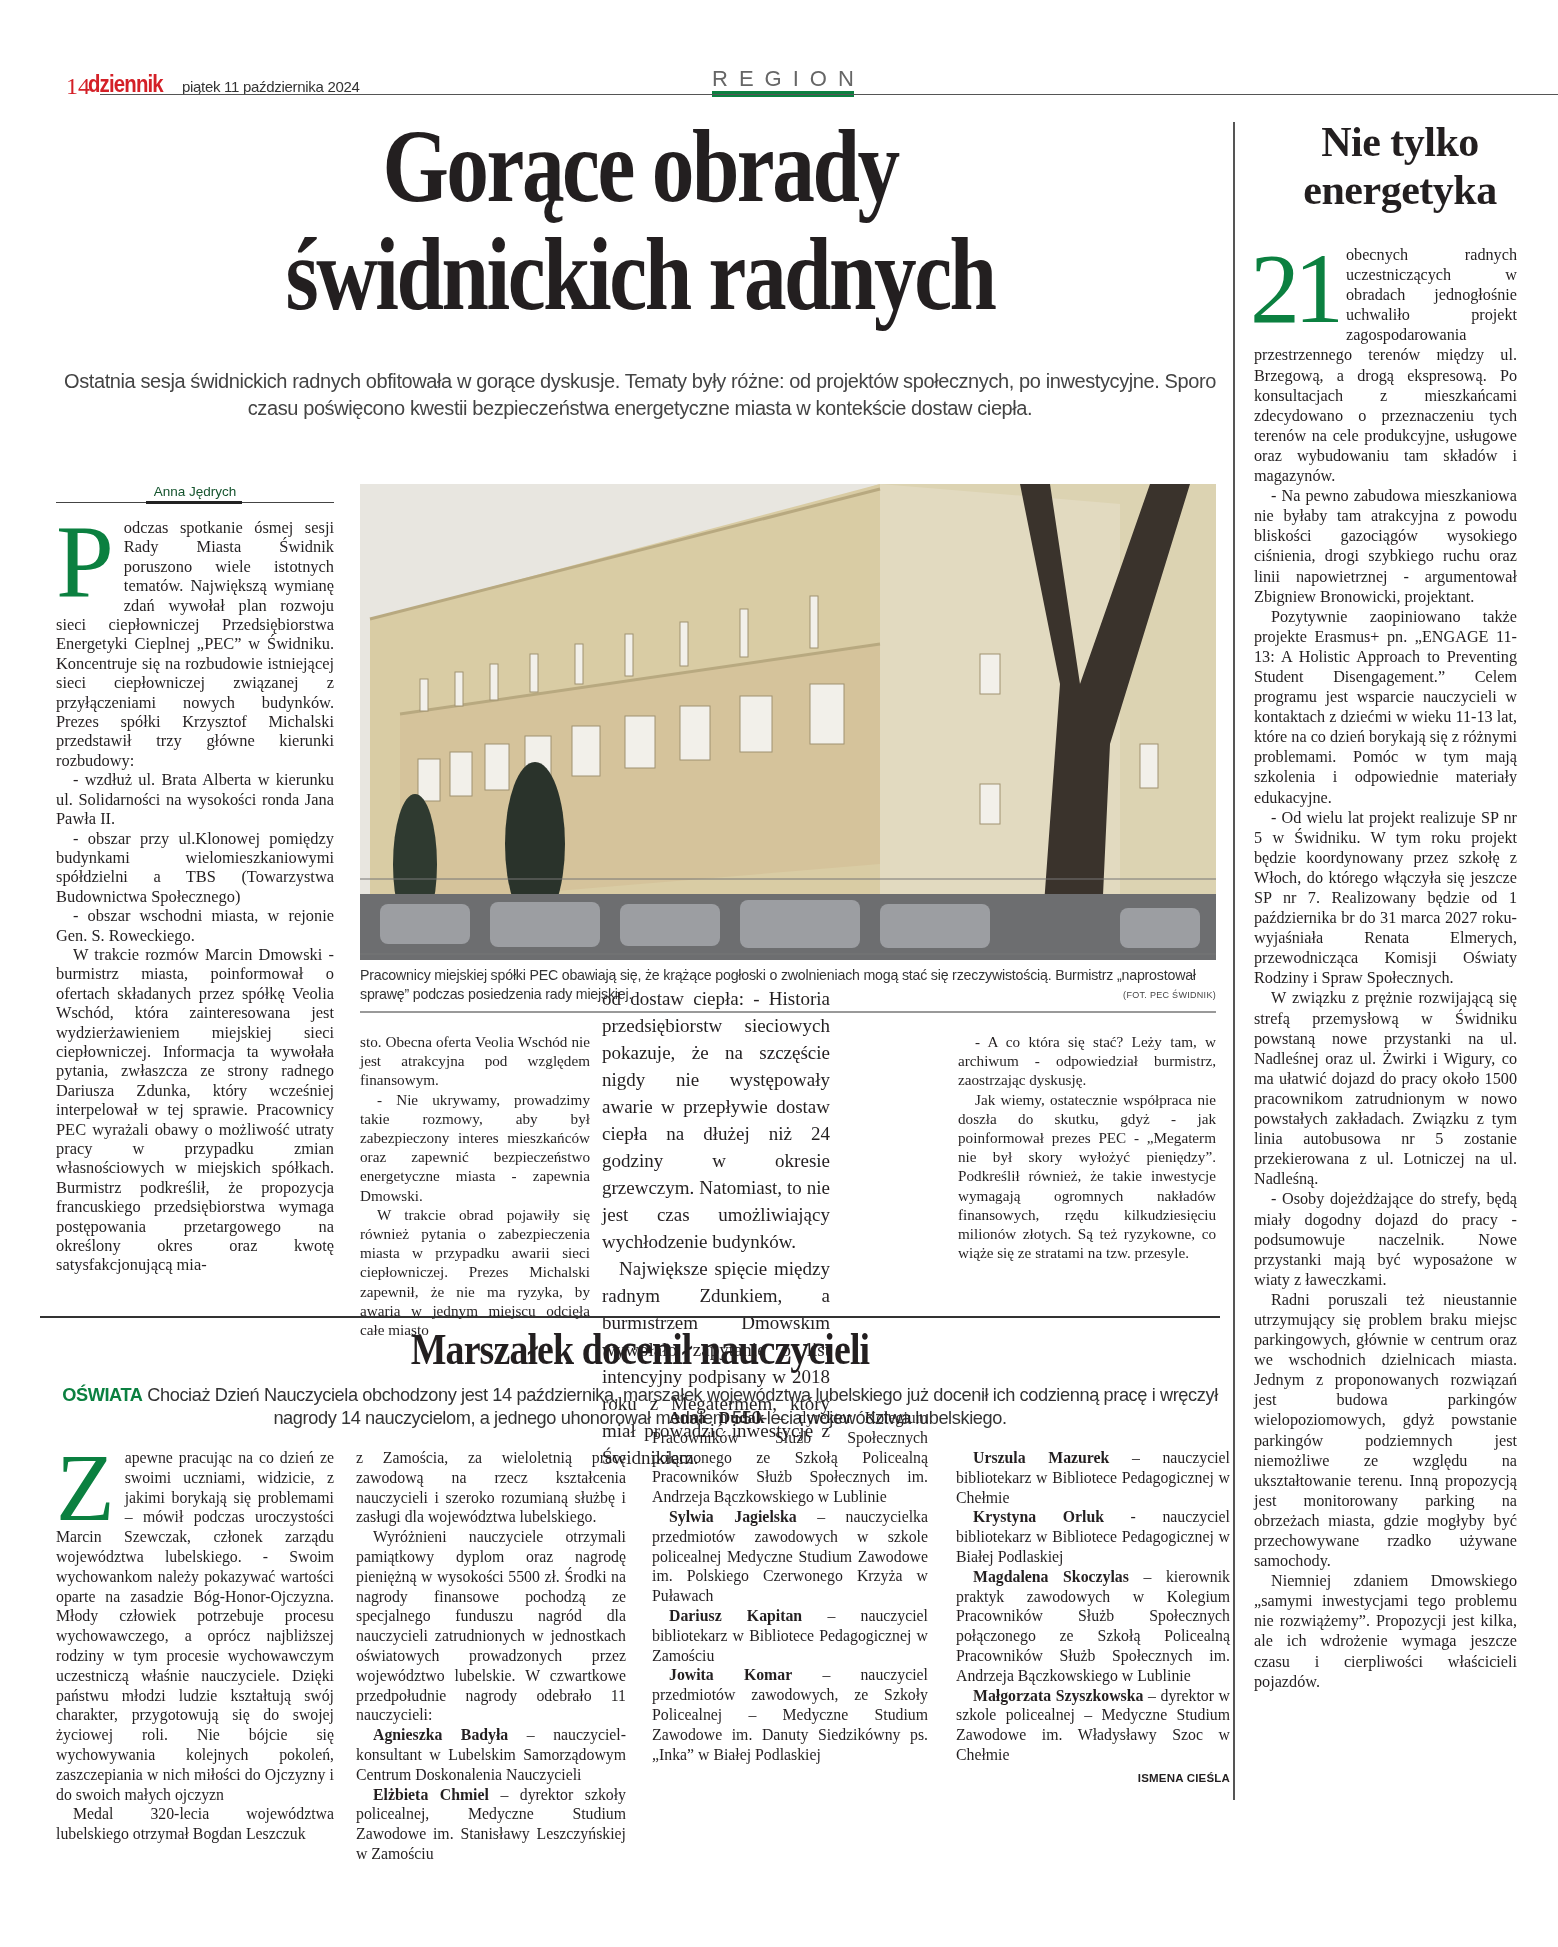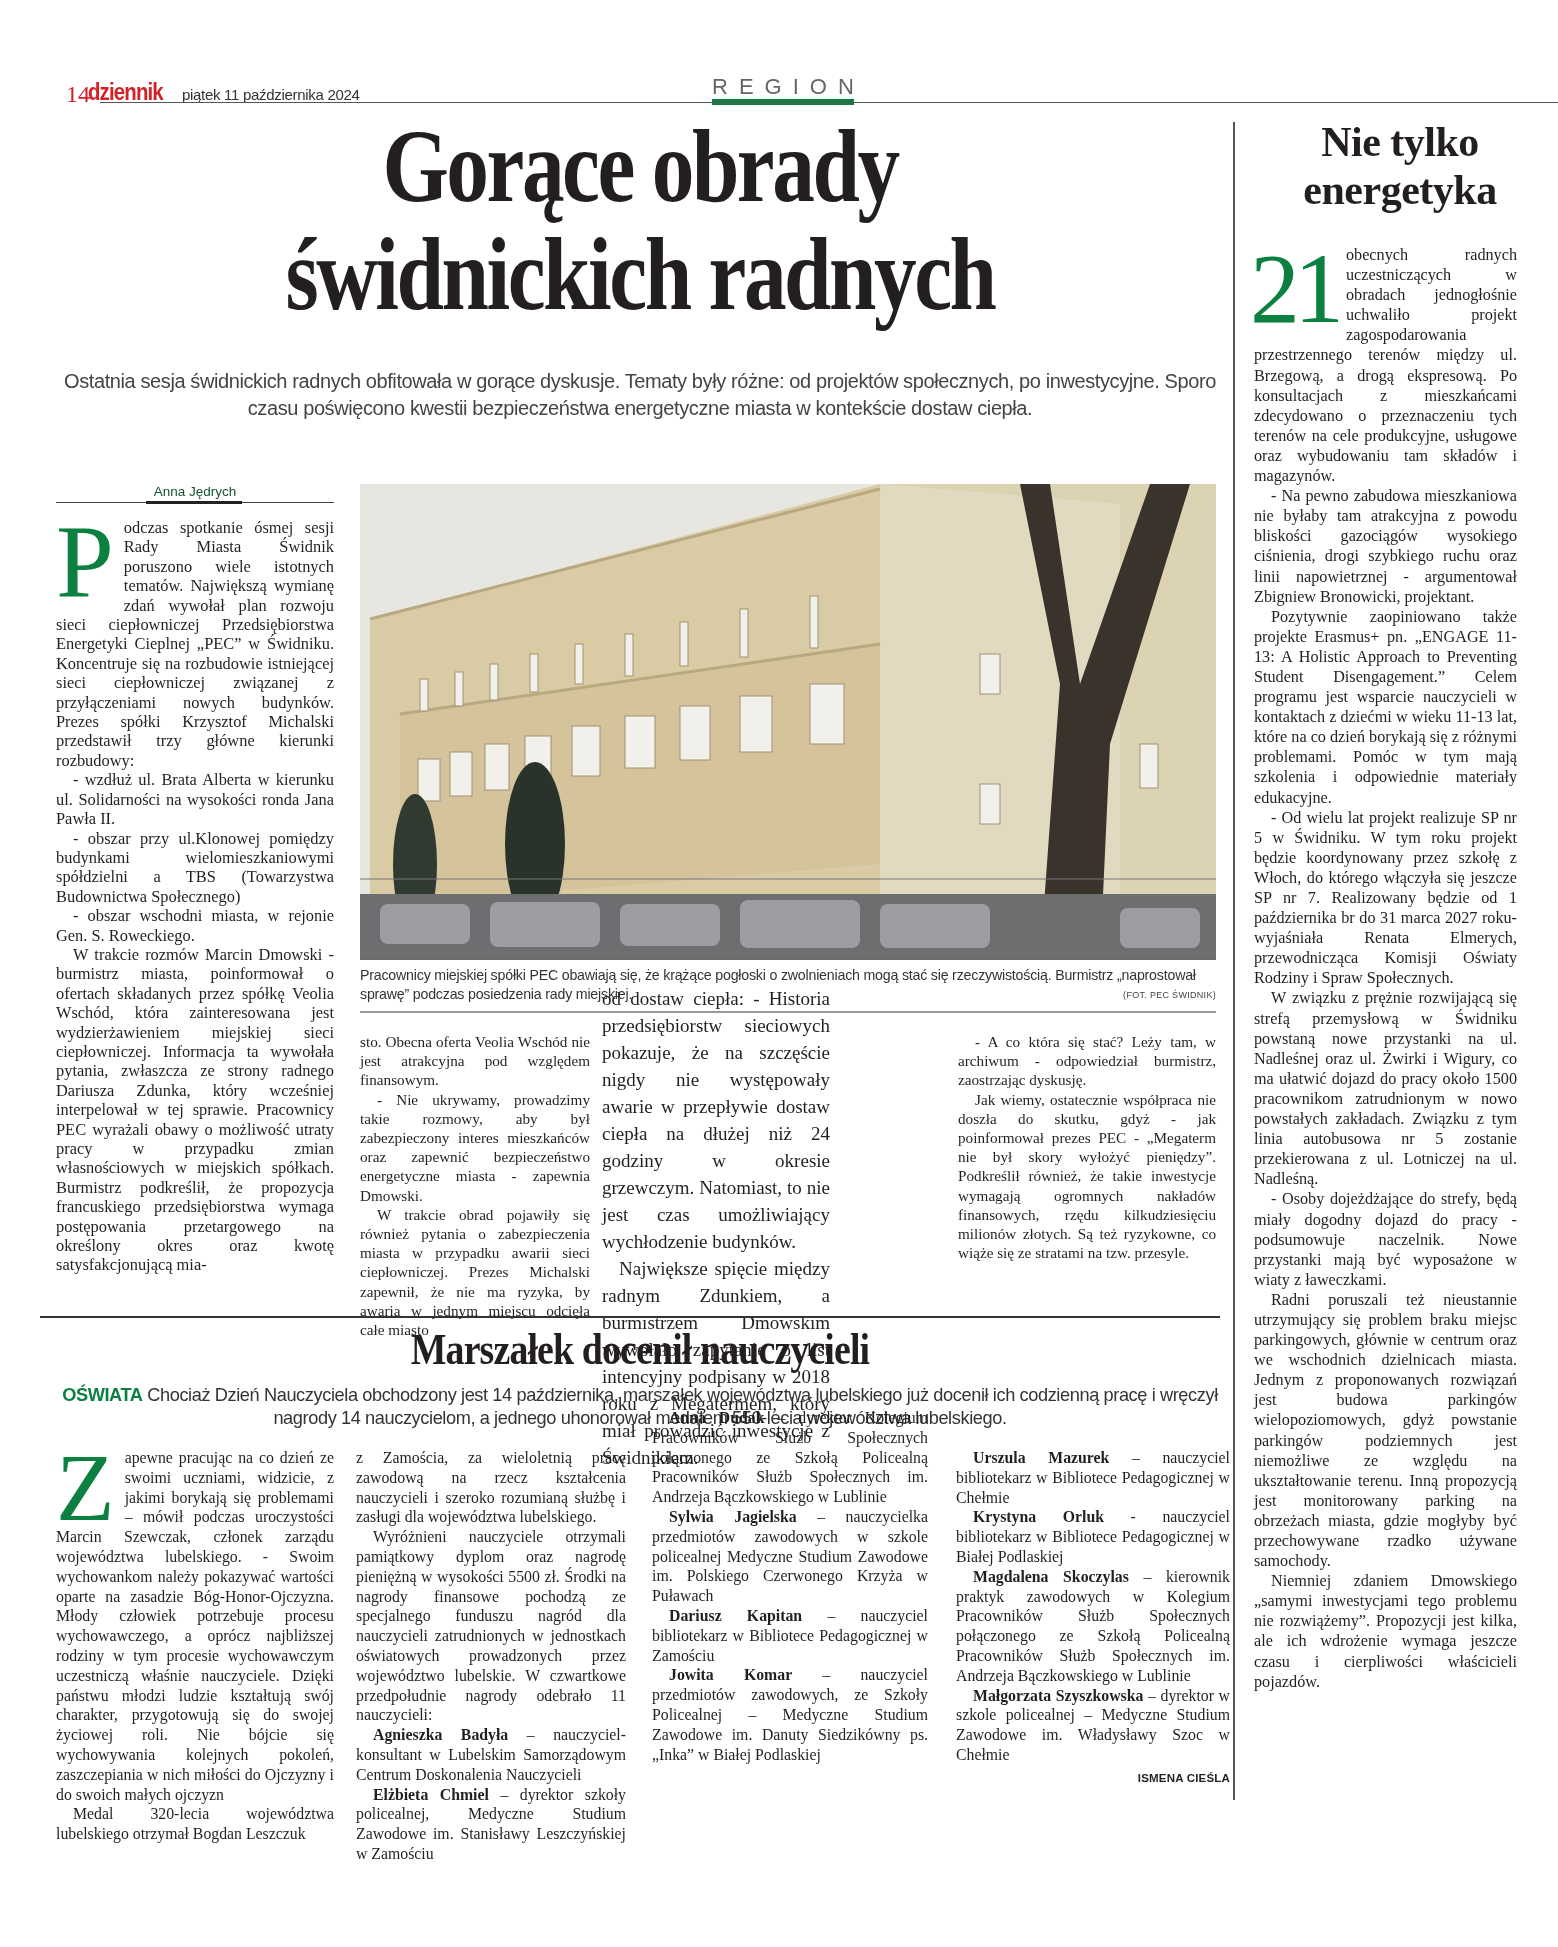--- a/index.html
+++ b/index.html
@@ -1,20 +1,20 @@
 <!DOCTYPE html>
 <html><head>
 <meta charset="utf-8">
 <style>
   * { box-sizing: border-box; margin: 0; padding: 0; }
   html, body { width: 1558px; height: 1947px; background: #ffffff; overflow: hidden; }
   body { position: relative; font-family: "Liberation Serif", "DejaVu Serif", serif; color: #231f20; }
 
   
-  .masthead { position: absolute; left: 0; top: 72px; width: 1270px; height: 36px; }
+  .masthead { position: absolute; left: 0; top: 64px; width: 1270px; height: 36px; }
   .mh-line { position: absolute; left: 100px; top: 30px; width: 1458px; height: 1px; background: #555; }
   .page-num { position: absolute; left: 66px; top: 10px; font-family: "Liberation Serif", serif; font-size: 24px; color: #d42027; line-height: 24px; }
   .logo { position: absolute; left: 88px; top: 8px; font-family: "Liberation Sans", sans-serif; font-weight: bold; font-size: 24px; color: #d42027; letter-spacing: -1px; line-height: 24px; transform: scaleX(0.85); transform-origin: left; }
   .date { position: absolute; left: 182px; top: 14px; font-family: "Liberation Sans", sans-serif; font-size: 15px; color: #333; letter-spacing: -0.3px; }
   .section { position: absolute; left: 712px; top: 2px; width: 142px; text-align: center; font-family: "Liberation Sans", sans-serif; font-size: 22px; color: #666; letter-spacing: 11px; font-weight: 300; }
   .section-bar { position: absolute; left: 712px; top: 27px; width: 142px; height: 6px; background: #0b8040; }
 
   
   .headline { position: absolute; left: 60px; top: 112px; width: 1160px; text-align: center; font-family: "Liberation Serif", serif; font-size: 104px; line-height: 108px; color: #231f20; letter-spacing: -3px; transform: scaleX(0.82); transform-origin: center; }
   .lead { position: absolute; left: 60px; top: 368px; width: 1160px; text-align: center; font-family: Liberation Sans, sans-serif; font-weight: 300; font-size: 20px; line-height: 27px; color: #444; letter-spacing: -0.4px; }

